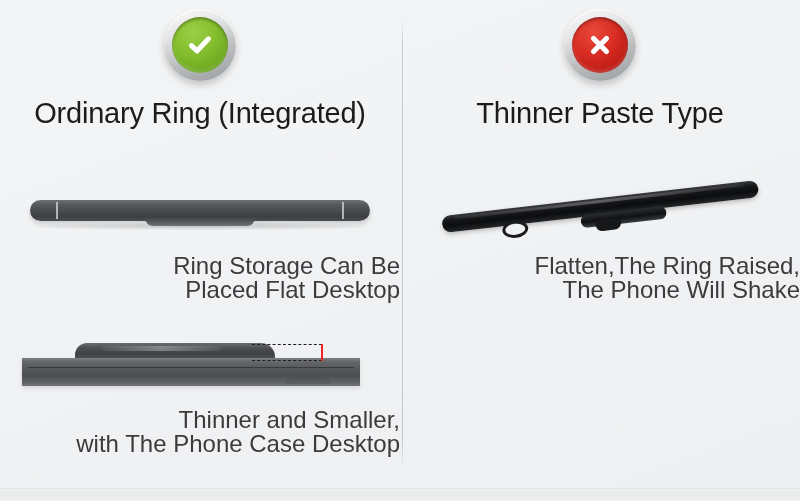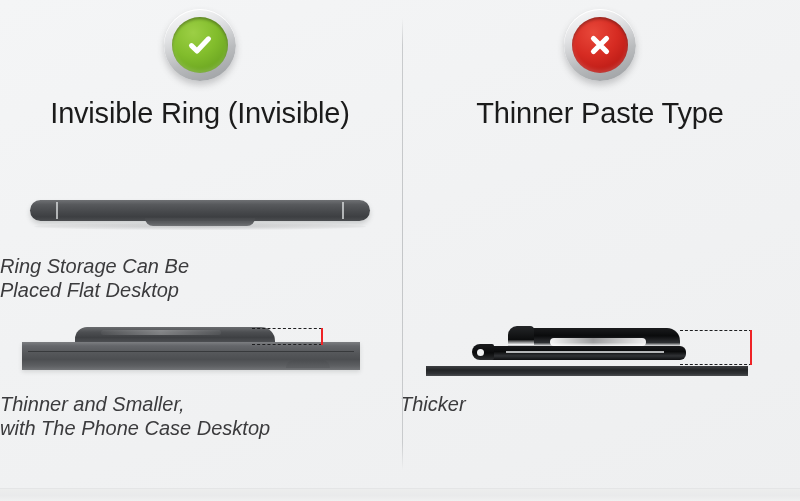--- a/index.html
+++ b/index.html
@@ -119,38 +119,37 @@
     white-space: nowrap;
   }
 
   
   .panel {
     position: absolute;
     left: 0;
     width: 400px;
   }
   .panel.top    { top: 176px; height: 128px; }
-  .panel.bottom { top: 314px; height: 128px; }
+  .panel.bottom { top: 330px; height: 128px; }
 
   .stage {
     position: relative;
     width: 400px;
     height: 66px;
   }
 
   .caption {
     position: absolute;
     left: 0;
     width: 400px;
-    text-align: left;
-    font-size: 20px;
+    text-align: right;
+    font-size: 24px;
     line-height: 24px;
     color: #3b3b3d;
     font-weight: 400;
-    font-style: italic;
   }
   .panel.top .caption    { top: 78px; }
   .panel.bottom .caption { top: 78px; }
 
   
   .flat-phone {
     position: absolute;
     left: 30px;
     top: 24px;
     width: 340px;
@@ -406,21 +405,21 @@
       <div class="badge-wrap">
         <div class="badge">
           <div class="badge-inner green">
             <svg width="30" height="30" viewBox="0 0 30 30" aria-hidden="true">
               <path d="M6.5 15.6 L12 21 L23.5 8.8" fill="none" stroke="#ffffff" stroke-width="5" stroke-linecap="round" stroke-linejoin="round"></path>
             </svg>
           </div>
         </div>
       </div>
 
-      <div class="heading">Invisible Ring (Invisible)</div>
+      <div class="heading">Ordinary Ring (Integrated)</div>
 
       <div class="panel top">
         <div class="stage">
           <div class="flat-shadow"></div>
           <div class="flat-phone"></div>
           <div class="flat-lip"></div>
         </div>
         <div class="caption">
           <div>Ring Storage Can Be</div>
           <div>Placed Flat Desktop</div>
@@ -451,38 +450,34 @@
           <div class="badge-inner red">
             <svg width="28" height="28" viewBox="0 0 28 28" aria-hidden="true">
               <path d="M7.5 7.5 L20.5 20.5 M20.5 7.5 L7.5 20.5" fill="none" stroke="#ffffff" stroke-width="5.2" stroke-linecap="round"></path>
             </svg>
           </div>
         </div>
       </div>
 
       <div class="heading">Thinner Paste Type</div>
 
-
-      <div class="panel bottom">
+      <div class="panel top">
         <div class="stage">
-          <div class="holder-body"></div>
-          <div class="holder-gloss"></div>
-          <div class="holder-neck"></div>
-          <div class="holder-arm"></div>
-          <div class="holder-clip"></div>
-          <div class="desk-line"></div>
-          <div class="meas-dash-top m-right-top"></div>
-          <div class="meas-dash-bot m-right-bot"></div>
-          <div class="meas-red m-right-red"></div>
+          <div class="tilt-wrap">
+            <div class="tilt-phone"></div>
+            <div class="tilt-ring"></div>
+            <div class="tilt-ring-hole"></div>
+          </div>
         </div>
         <div class="caption">
-          <div>Thicker</div>
-          <div></div>
+          <div>Flatten,The Ring Raised,</div>
+          <div>The Phone Will Shake</div>
         </div>
       </div>
+
 
     </div>
 
   </div>
 
   <div class="divider"></div>
   <div class="bottom-band"></div>
 
 </div>
 

